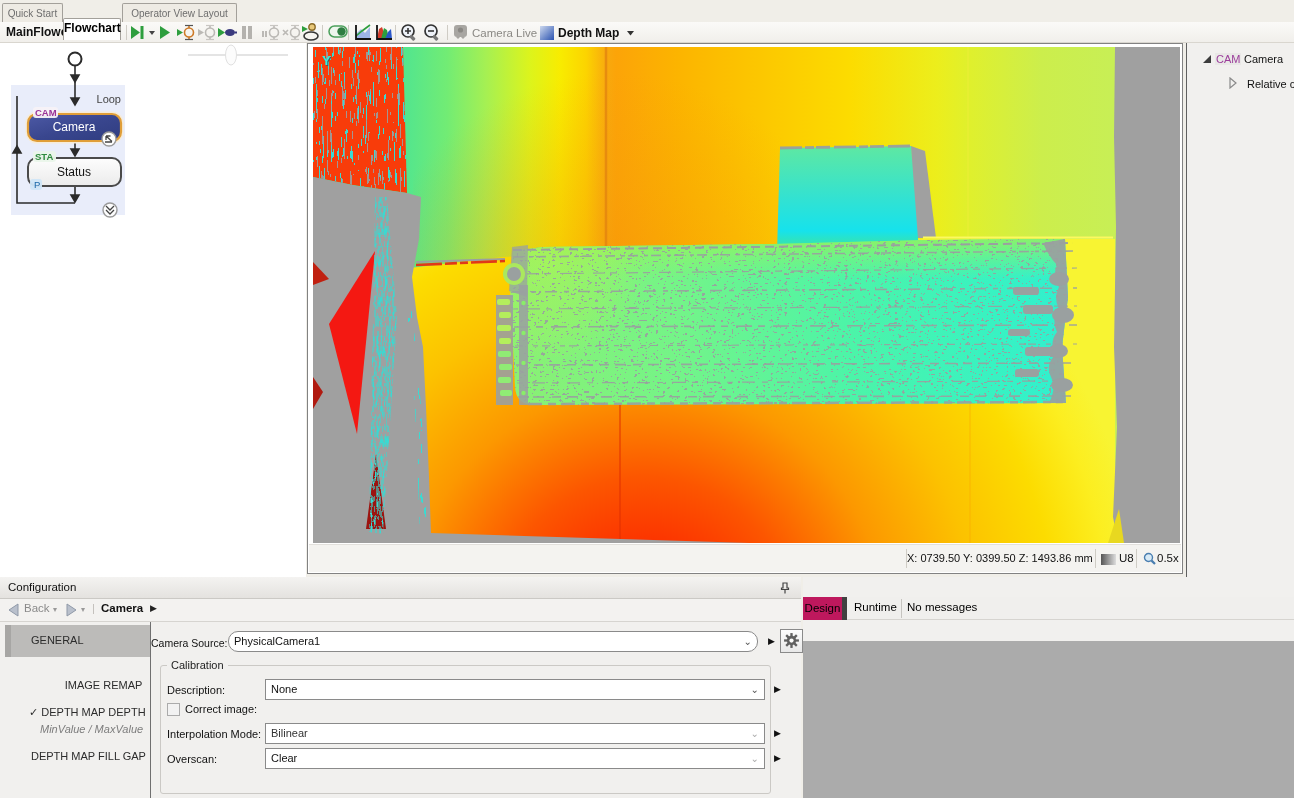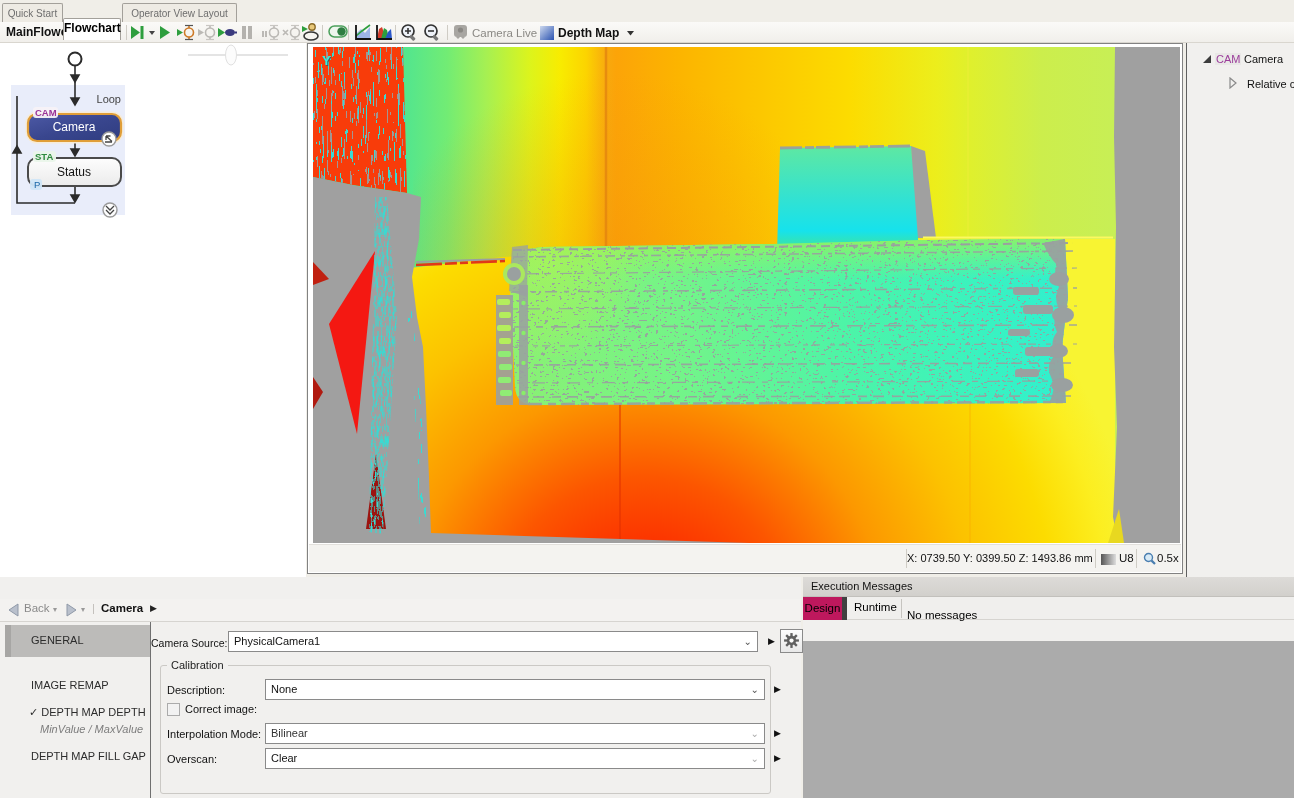--- a/index.html
+++ b/index.html
@@ -505,45 +505,51 @@
     </svg>
   <span style="position:absolute;left:28px;top:10px;background:#e9e8e6;color:#9b3d9b;padding:0 1px;">CAM</span>
   <span style="position:absolute;left:57px;top:10px;">Camera</span>
   <svg width="12" height="12" style="position:absolute;left:40px;top:34px;">
       <path d="M3 1 L9 6 L3 11 Z" fill="none" stroke="#8a8a8a" stroke-width="1.2"></path>
     </svg>
   <span style="position:absolute;left:60px;top:35px;white-space:nowrap;">Relative coords</span>
 </div>
 
 <div id="config" class="abs">
+  <div id="cfgtitle">
+      <span style="position:absolute;left:8px;top:4px;">Configuration</span>
+    <svg width="12" height="14" style="position:absolute;right:10px;top:4px;">
+        <path d="M4 2 h4 v5 h1.5 v1.5 h-7 V7 H4 Z M6 8.5 v4" stroke="#444" stroke-width="1.2" fill="none"></path>
+      </svg>
+  </div>
   <div id="cfgnav">
     <svg width="17" height="16" style="position:absolute;left:5px;top:3px;">
         <path d="M13 2 L4 8 L13 14 Z" fill="#b9c0cc" stroke="#8f99a8" stroke-width="1"></path>
       </svg>
     <span style="position:absolute;left:24px;top:3px;color:#8a8a8a;">Back</span>
     <span style="position:absolute;left:53px;top:6px;font-size:8px;color:#999;">▾</span>
     <svg width="17" height="16" style="position:absolute;left:63px;top:3px;">
         <path d="M4 2 L13 8 L4 14 Z" fill="#b9c0cc" stroke="#8f99a8" stroke-width="1"></path>
       </svg>
     <span style="position:absolute;left:81px;top:6px;font-size:8px;color:#999;">▾</span>
     <span style="position:absolute;left:92px;top:3px;color:#c0beba;">|</span>
     <span style="position:absolute;left:101px;top:3px;font-weight:bold;color:#111;">Camera</span>
     <span style="position:absolute;left:150px;top:4px;font-size:9px;color:#222;">▶</span>
   </div>
   <div id="sidebar">
     <div id="sbsel"></div>
     <span class="sbitem" style="top:12px;left:26px;">GENERAL</span>
-    <span class="sbitem" style="top:57px;left:26px;">IMAGE REMAP</span>
+    <span class="sbitem" style="top:57px;left:26px;text-align:center;">IMAGE REMAP</span>
     <span class="sbitem" style="top:84px;left:24px;">✓ DEPTH MAP DEPTH</span>
     <span class="sbitem" style="top:101px;left:35px;font-style:italic;color:#7d7d7d;">MinValue / MaxValue</span>
     <span class="sbitem" style="top:128px;left:26px;">DEPTH MAP FILL GAP</span>
   </div>
   <div id="form">
     <span style="position:absolute;left:-1px;top:15px;font-size:10.5px;">Camera Source:</span>
-    <div class="combo" style="left:76px;top:9px;width:530px;">PhysicalCamera1<span class="chev">⌄</span></div>
+    <div class="combo" style="left:76px;top:9px;width:530px;border-radius:10px;">PhysicalCamera1<span class="chev">⌄</span></div>
     <span class="flyout" style="left:616px;top:14px;">▶</span>
     <div style="position:absolute;left:628px;top:7px;width:23px;height:24px;border:1px solid #8a8a8a;background:linear-gradient(#fcfcfc,#e8e8e8);">
       <svg width="17" height="17" style="position:absolute;left:2px;top:2px;" viewBox="0 0 16 16">
         <g fill="#606060">
             <circle cx="8" cy="8" r="4.4"></circle>
         <g stroke="#606060" stroke-width="2.2">
               <line x1="8" y1="1" x2="8" y2="15"></line>
               <line x1="1" y1="8" x2="15" y2="8"></line>
               <line x1="3" y1="3" x2="13" y2="13"></line>
               <line x1="13" y1="3" x2="3" y2="13"></line>
@@ -563,23 +569,20 @@
     <span style="position:absolute;left:15px;top:106px;">Interpolation Mode:</span>
     <div class="combo" style="left:113px;top:101px;width:500px;color:#333;">Bilinear<span class="chev" style="color:#aaa;">⌄</span></div>
     <span class="flyout" style="left:622px;top:106px;">▶</span>
     <span style="position:absolute;left:15px;top:131px;">Overscan:</span>
     <div class="combo" style="left:113px;top:126px;width:500px;">Clear<span class="chev" style="color:#aaa;">⌄</span></div>
     <span class="flyout" style="left:622px;top:131px;">▶</span>
   </div>
 </div>
 
 <div id="exec" class="abs">
-  <div id="exectitle">
-      <span style="position:absolute;left:8px;top:3px;">Execution Messages</span>
-    </div>
   <div id="exectabs">
     <div style="position:absolute;left:0;top:0;width:44px;height:23px;background:#be185d;border-right:5px solid #404040;text-align:center;line-height:22px;">Design</div>
     <span style="position:absolute;left:51px;top:4px;">Runtime</span>
     <div style="position:absolute;left:98px;top:2px;width:1px;height:19px;background:#c6c4c0;"></div>
-    <span style="position:absolute;left:104px;top:12px;">No messages</span>
+    <span style="position:absolute;left:104px;top:4px;">No messages</span>
   </div>
   <div id="execbody"></div>
 </div>
 
 </body></html>

